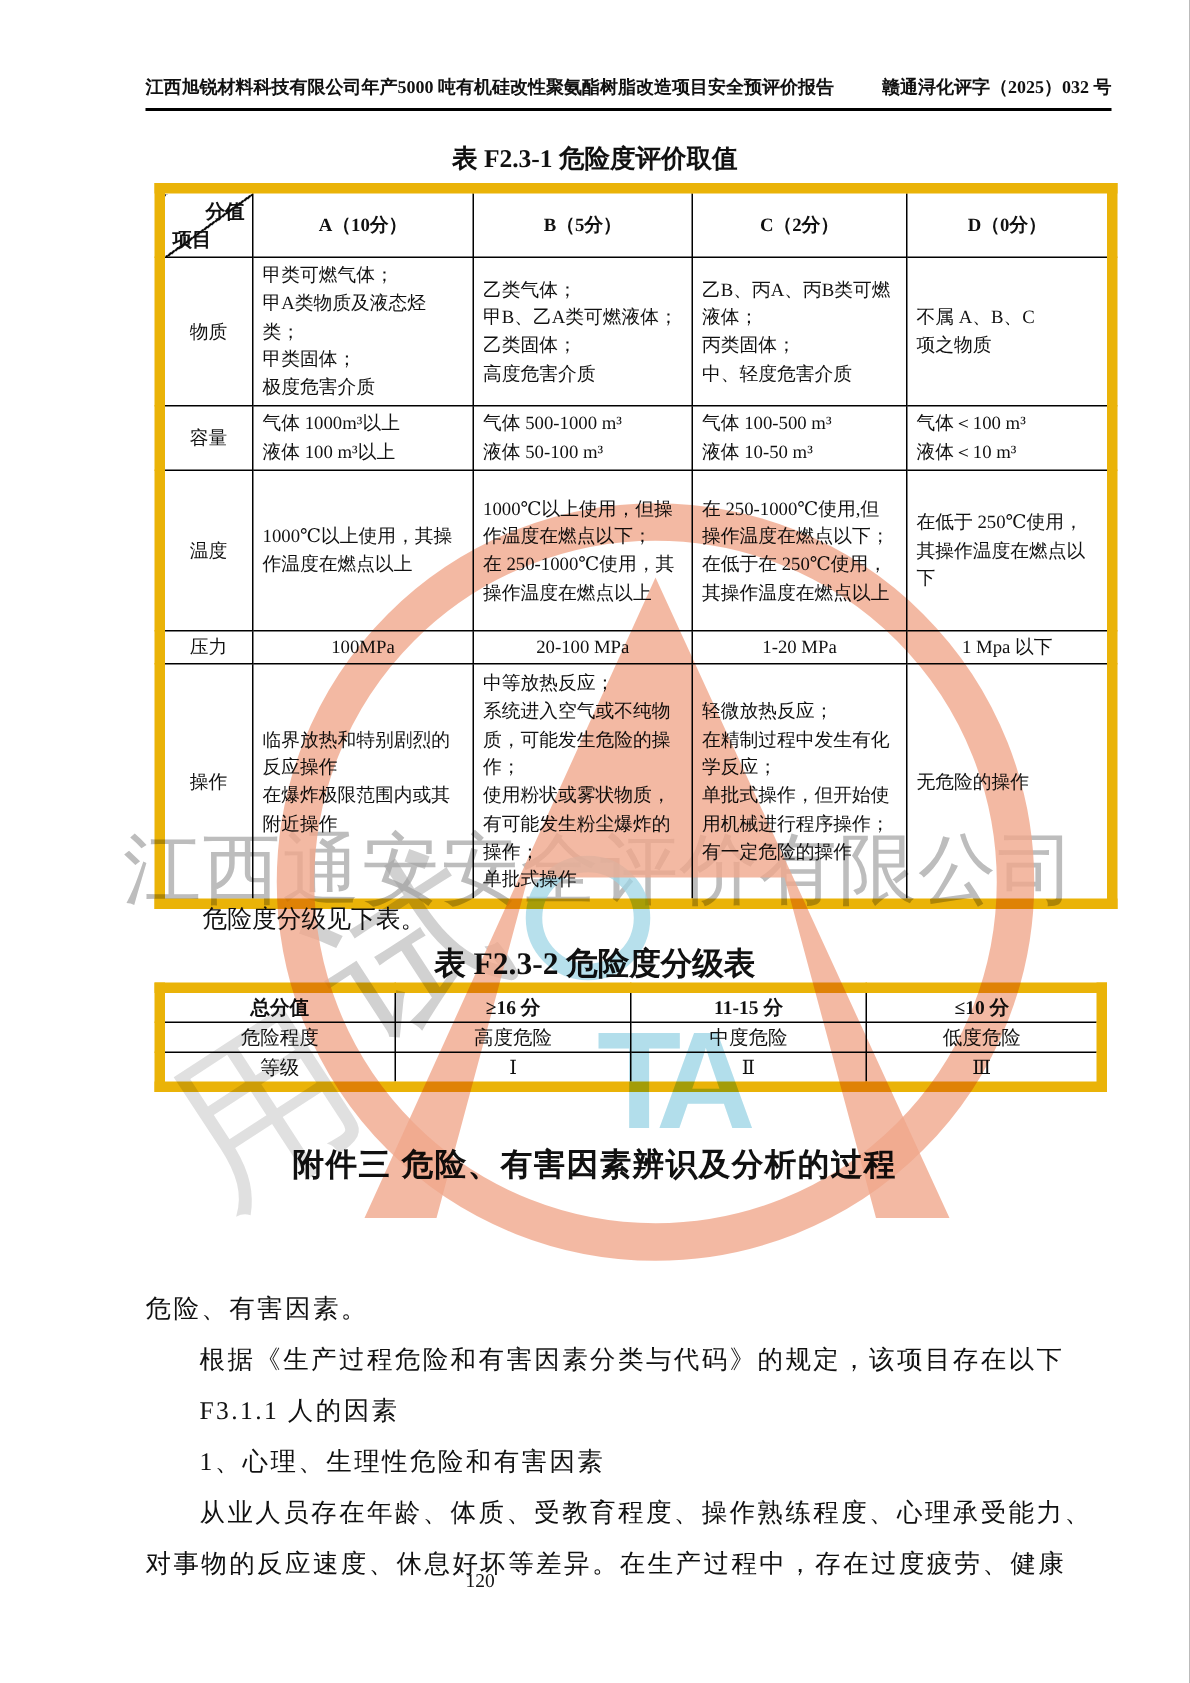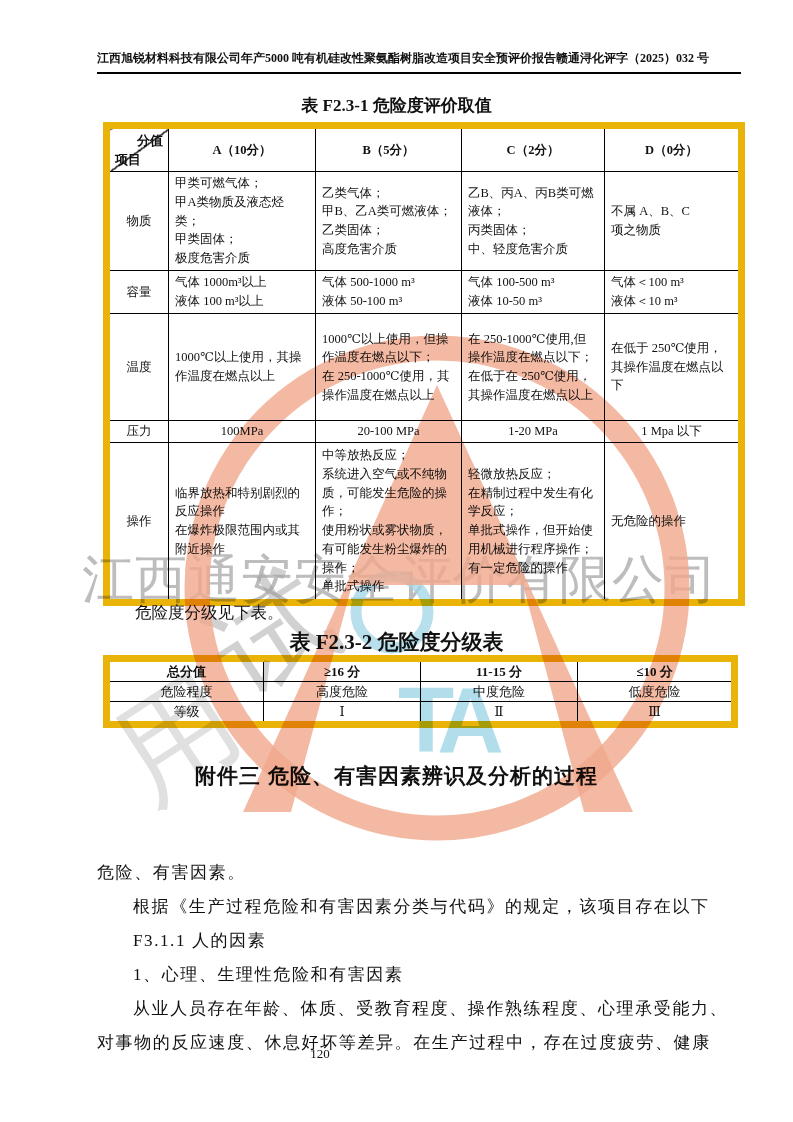--- a/index.html
+++ b/index.html
@@ -8,21 +8,21 @@
     width:793px;height:1122px;
     margin:0 auto;
     background:#fff;
     font-family:"Liberation Serif","DejaVu Serif",serif;
     color:#111;
     overflow:hidden;
   }
   
   .header{
     position:absolute;top:50px;left:97px;width:644px;
-    display:flex;justify-content:flex-start;align-items:flex-end;
+    display:flex;justify-content:space-between;align-items:flex-end;
     font-size:12px;font-weight:bold;
     border-bottom:2px solid #000;padding-bottom:5px;
   }
   .header .hleft{max-width:505px;}
   .header .hright{white-space:nowrap;}
   
   .t-title{
     position:absolute;left:0;width:793px;text-align:center;
     font-weight:bold;font-family:"Liberation Serif","DejaVu Serif",serif;
   }

